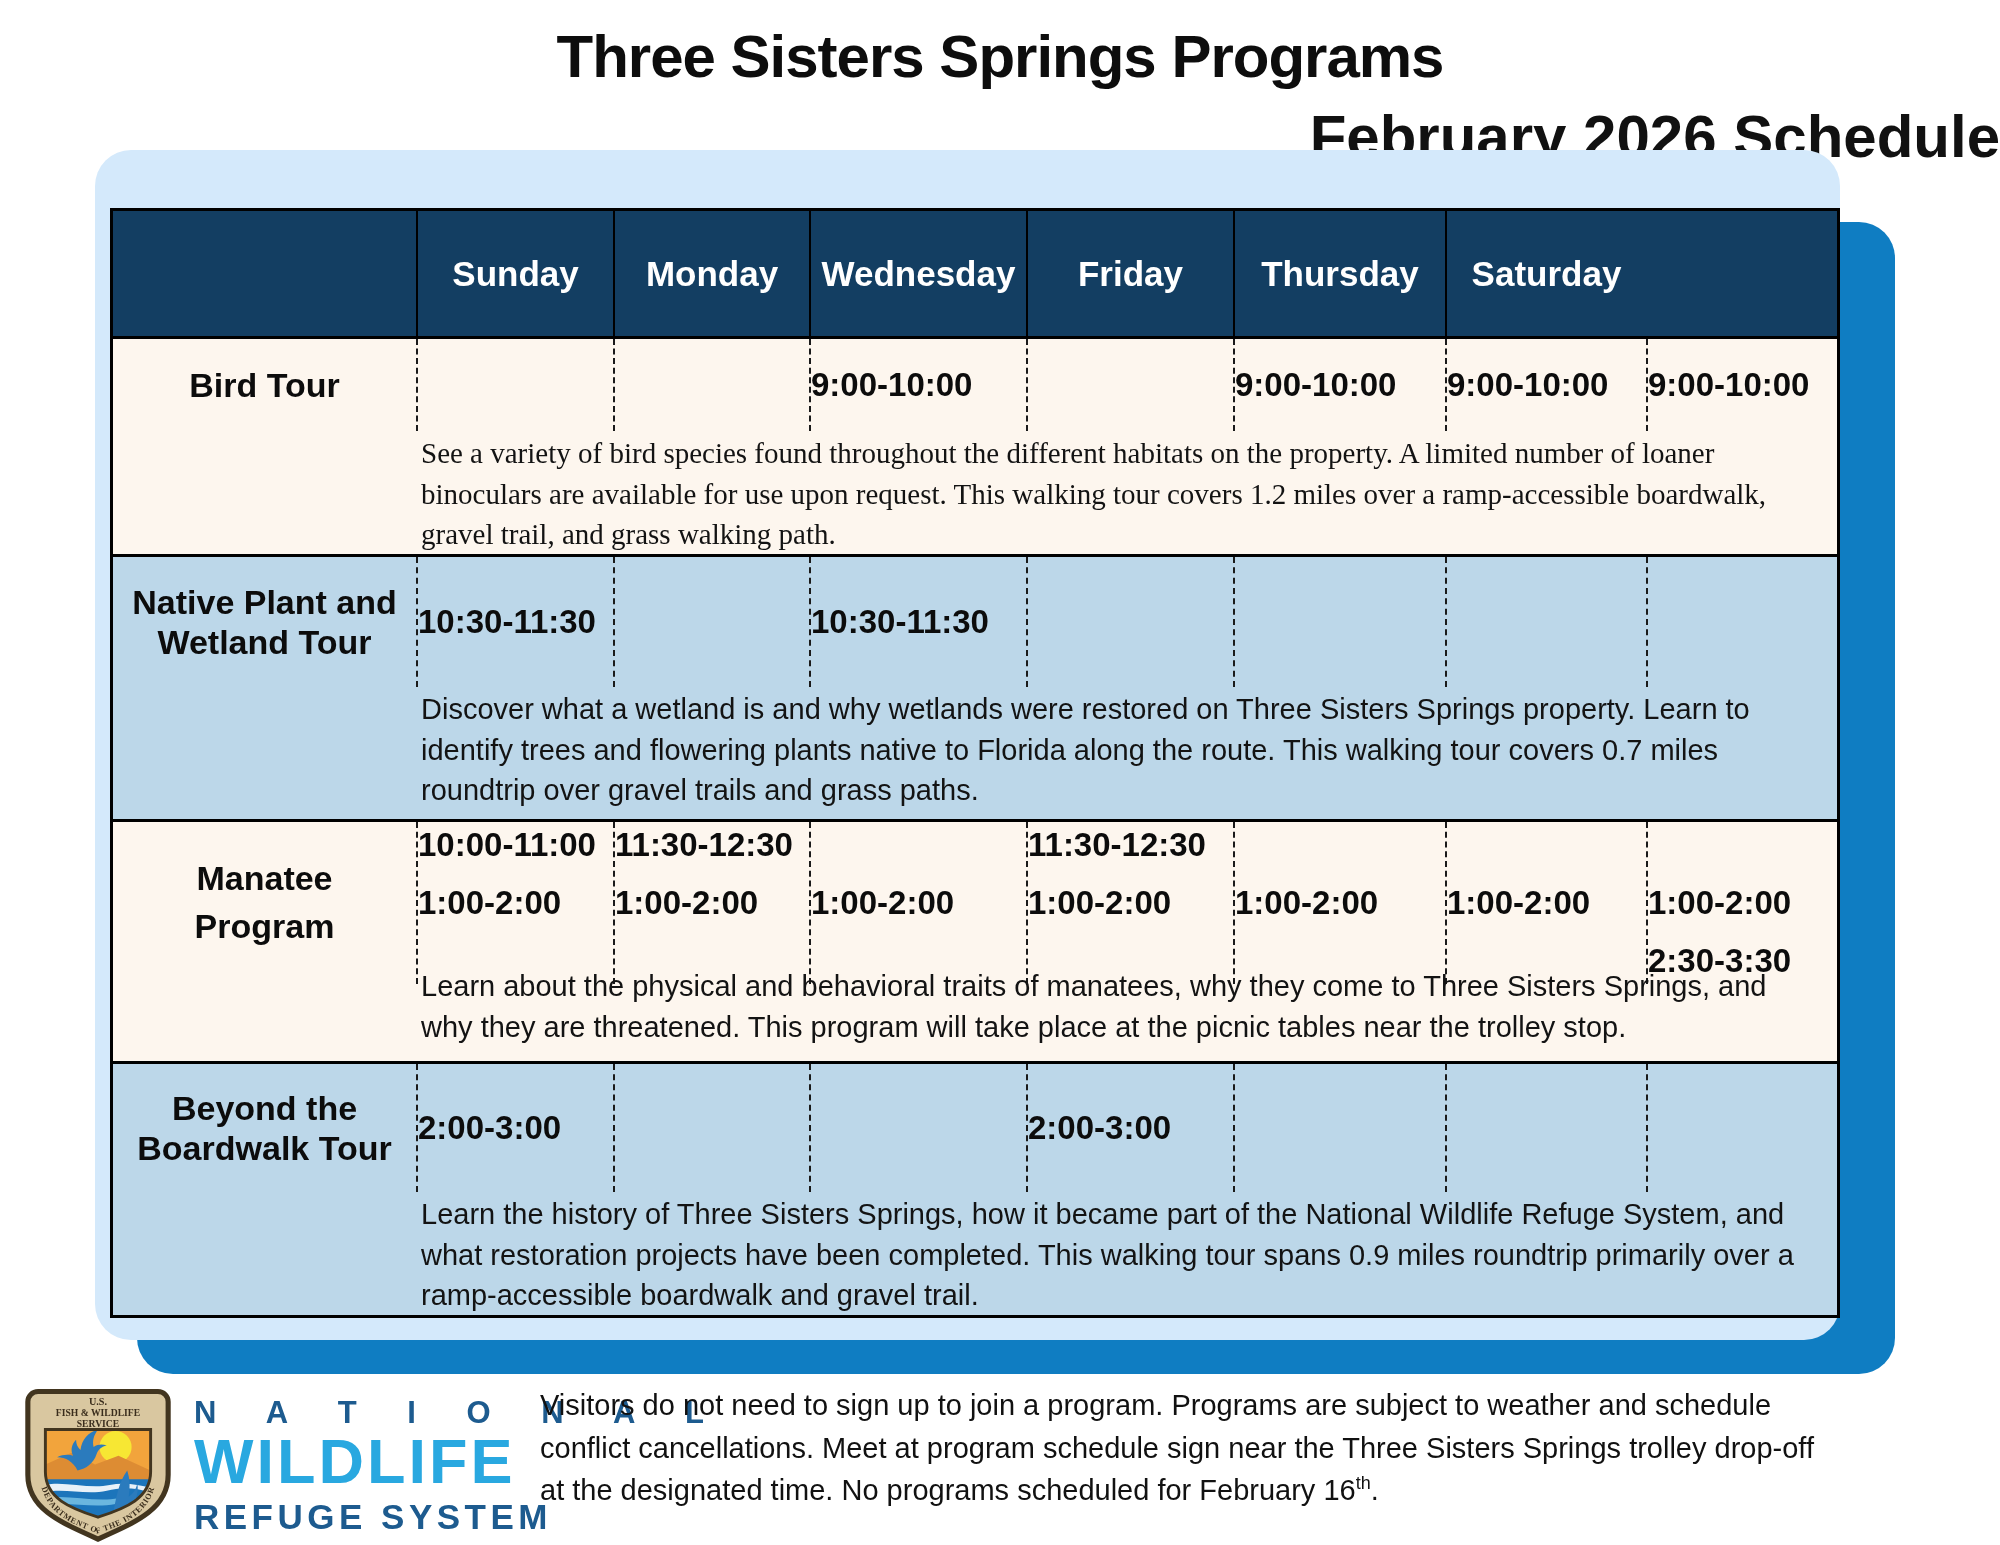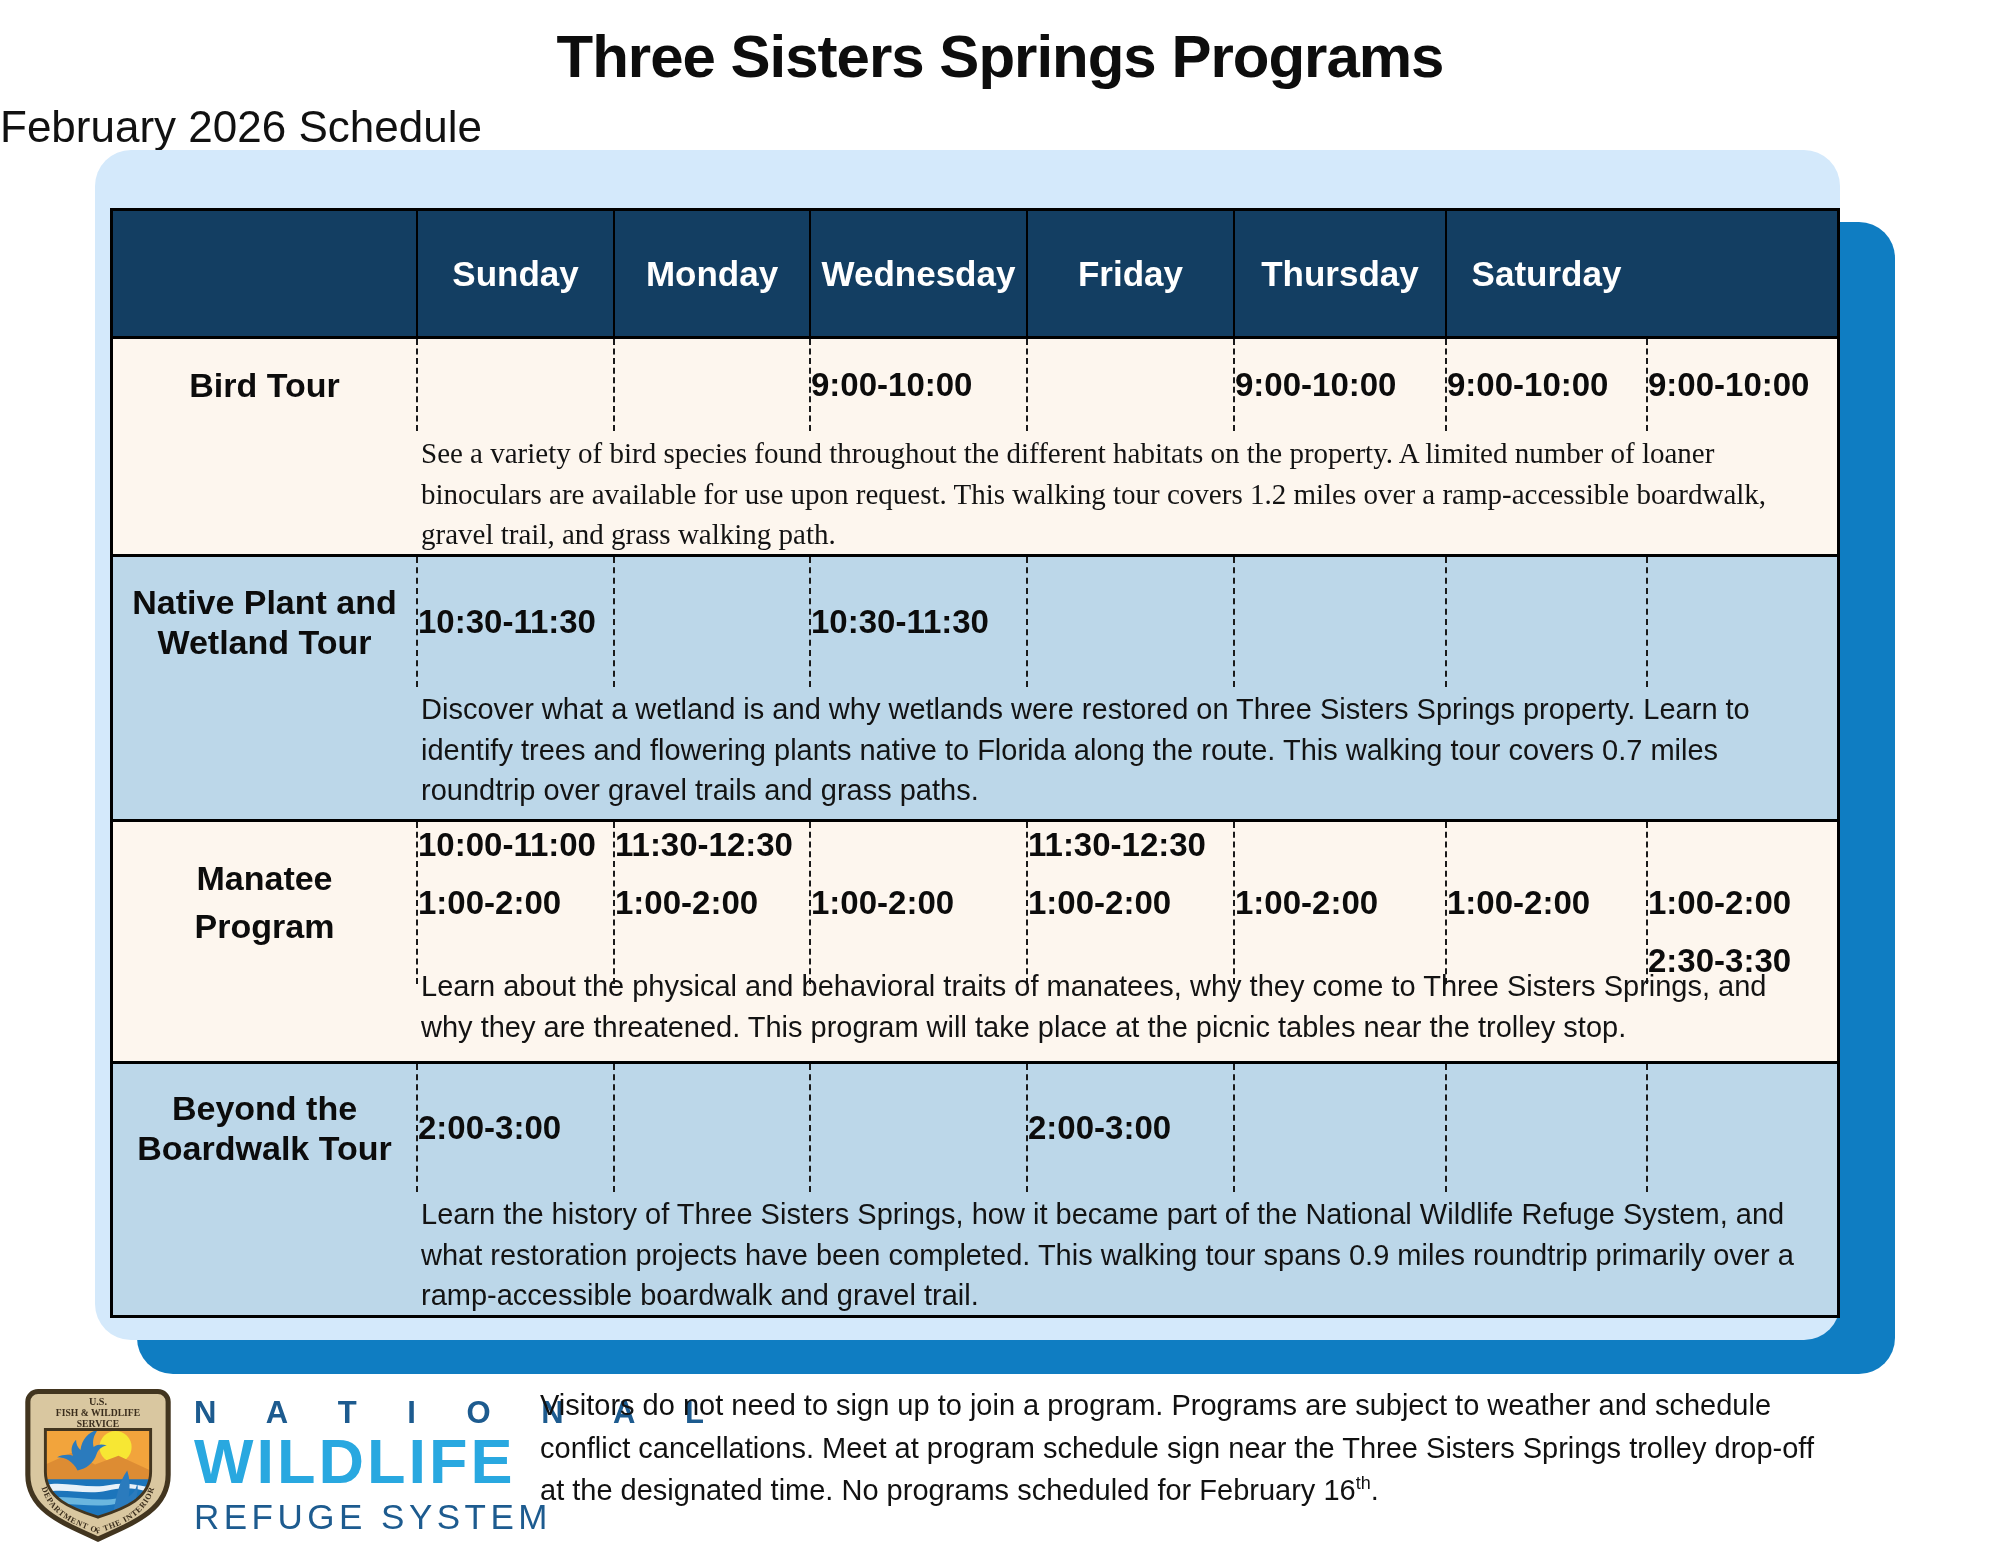--- a/index.html
+++ b/index.html
@@ -2,22 +2,22 @@
 <html><head>
 <meta charset="utf-8">
 <style>
   * { margin:0; padding:0; box-sizing:border-box; }
   html,body { width:2000px; height:1545px; background:#ffffff; font-family:"Liberation Sans", sans-serif; overflow:hidden; }
   .stage { position:relative; width:2000px; height:1545px; background:#ffffff; }
 
   
   .title { position:absolute; top:22px; left:0; width:100%; text-align:center;
            font-size:60px; font-weight:700; letter-spacing:-1px; color:#0d0d0d; }
-  .subtitle { position:absolute; top:102px; left:0; width:100%; text-align:left;
-              font-size:44px; font-weight:400; color:#111; }
+  .subtitle { position:absolute; top:102px; left:0; width:100%; text-align:right;
+              font-size:60px; font-weight:700; color:#111; }
 
   
   .backdrop-shadow { position:absolute; left:137px; top:222px; width:1758px; height:1152px;
                      background:#0f7dc2; border-radius:36px; }
   .backdrop-panel { position:absolute; left:95px; top:150px; width:1745px; height:1190px;
                     background:#d4e9fb; border-radius:36px; }
 
   
   .sched { position:absolute; left:110px; top:208px; width:1730px; height:1110px;
            border:3px solid #000; background:#fdf6ee; }
@@ -48,21 +48,21 @@
   .h-native .times{height:130px;} .h-native .desc{height:132px;}
   .h-manatee .times{height:142px;} .h-manatee .desc{height:97px;}
   .h-beyond .times{height:128px;} .h-beyond .desc{height:123px;}
 
   
   .footer { position:absolute; left:22px; top:1384px; width:1956px; }
   .logo { position:absolute; left:0; top:4px; display:flex; align-items:center; gap:20px; }
   .logo-text { display:flex; flex-direction:column; }
   .logo-l1 { font-size:31px; font-weight:700; color:#1d5b8f; letter-spacing:21px; margin-bottom:2px; }
   .logo-l2 { font-size:63px; font-weight:800; color:#29a8e0; letter-spacing:3px; line-height:0.92; }
-  .logo-l3 { font-size:35px; font-weight:400; color:#1d5b8f; letter-spacing:4.5px; margin-top:6px; }
+  .logo-l3 { font-size:35px; font-weight:700; color:#1d5b8f; letter-spacing:4.5px; margin-top:6px; }
   .note { position:absolute; left:518px; top:0; width:1290px; font-size:29px; line-height:1.47; color:#111; }
   .note sup { font-size:18px; }
 </style>
 </head>
 <body>
 
 <div class="stage">
 
   <div class="title">Three Sisters Springs Programs</div>
   <div class="subtitle">February 2026 Schedule</div>

